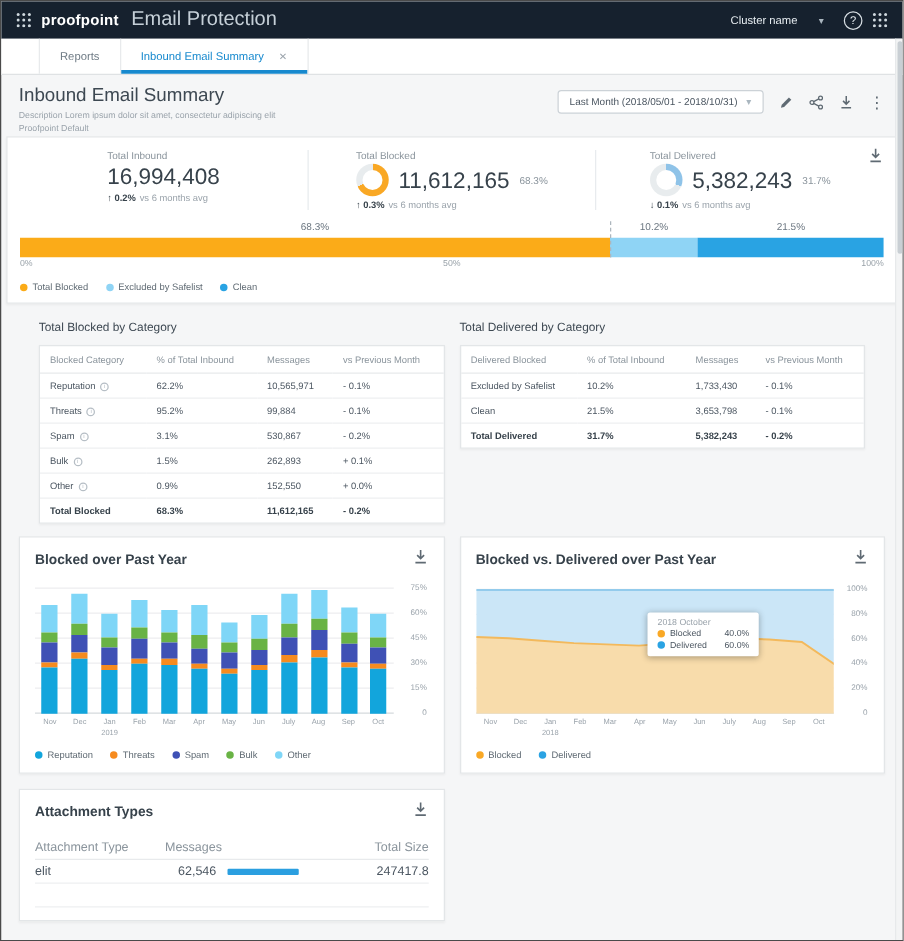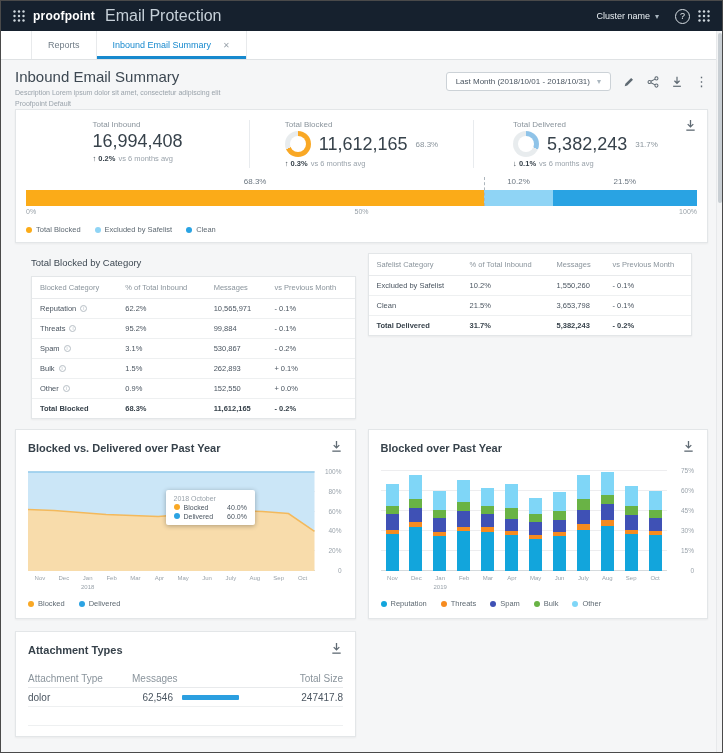--- a/index.html
+++ b/index.html
@@ -6,21 +6,21 @@
   html,body { background:#e9eaea; }
   body { font-family:"Liberation Sans", sans-serif; }
   .page { width:723px; height:753px; background:#f5f6f7; overflow:hidden; position:relative;
           border:1px solid #4a4a4a; }
 
   
   .topbar { height:30px; background:#16212e; display:flex; align-items:center; gap:8px; padding:0 12px; }
   .brand { color:#fff; font-size:12px; font-weight:bold; letter-spacing:.2px; }
   .product { color:#c6d0d8; font-size:16px; margin-left:2px; }
   .spacer { flex:1; }
-  .cluster { color:#e8eef2; font-size:9px; display:flex; align-items:center; gap:5px; cursor:pointer; }
+  .cluster { color:#e8eef2; font-size:9px; display:flex; align-items:center; gap:17px; cursor:pointer; }
   .caret { font-size:8px; color:#aab6bf; }
   .help { width:15px; height:15px; border-radius:50%; border:1px solid #d7dee3; color:#e8eef2;
           font-size:9px; display:flex; align-items:center; justify-content:center; margin-left:8px; }
   .appsicon { display:flex; align-items:center; }
 
   
   .tabs { height:29px; background:#fff; border-bottom:1px solid #dfe2e4; display:flex; padding-left:30px; }
   .tab { display:flex; align-items:center; gap:12px; padding:0 16px; font-size:9px; color:#6f7b85;
          border-right:1px solid #e8eaec; cursor:pointer; }
   .tab:first-child { border-left:1px solid #e8eaec; }
@@ -39,21 +39,21 @@
   .kebab { color:#5f6a73; font-size:13px; line-height:12px; }
 
   
   .filterbar { display:flex; align-items:center; gap:6px; margin:7px 14px 6px; color:#1789ce;
                font-size:9px; font-weight:bold; letter-spacing:.4px; cursor:pointer; }
 
   
   .card { background:#fff; border:1px solid #e3e6e8; box-shadow:0 1px 2px rgba(0,0,0,.05); }
 
   
-  .summary-card { margin:0 14px; padding:10px 10px 8px; position:relative; }
+  .summary-card { margin:0 4px; padding:10px 10px 8px; position:relative; }
   .card-dl { position:absolute; top:8px; right:10px; cursor:pointer; }
   .metrics { display:flex; }
   .metric { flex:1; display:flex; justify-content:center; }
   .metric + .metric { border-left:1px solid #e8ebee; }
   .metric-inner { display:flex; flex-direction:column; align-items:flex-start; }
   .mlabel { font-size:8px; color:#8a949c; margin-bottom:2px; }
   .value-row { display:flex; align-items:center; gap:8px; }
   .value { font-size:18px; color:#37424b; }
   .pct { font-size:8px; color:#8a949c; }
   .delta-row { font-size:7.5px; color:#9aa3ab; margin-top:2px; display:flex; gap:3px; align-items:center; }
@@ -181,21 +181,21 @@
   <div class="pagehead">
     <div>
       <h1>Inbound Email Summary</h1>
       <div class="desc">
         <span>Description Lorem ipsum dolor sit amet, consectetur adipiscing elit</span><br>
         <span>Proofpoint Default</span>
       </div>
     </div>
     <div class="hdr-actions">
       <button class="daterange">
-        <span>Last Month (2018/10/01 - 2018/10/31)</span>
+        <span>Last Month (2018/05/01 - 2018/10/31)</span>
         <span class="caret">▾</span>
       </button>
       <span class="hicon">
         <svg width="12" height="12" viewBox="0 0 14 14">
             <path d="M2 12l.8-3L9.5 2.3l2.2 2.2L5 11.2 2 12z" fill="#5f6a73"></path>
           </svg>
       </span>
       <span class="hicon">
         <svg width="12" height="12" viewBox="0 0 14 14" fill="none" stroke="#5f6a73" stroke-width="1.2">
             <circle cx="3" cy="7" r="1.8"></circle>
@@ -347,35 +347,36 @@
                 <td>Total Blocked</td>
                 <td class="r">68.3%</td>
                 <td class="r">11,612,165</td>
                 <td>- 0.2%</td>
               </tr>
             </tbody>
           </table>
         </div>
     </div>
     <div class="tcol">
+      <div class="tbl-title">Total Delivered by Category</div>
       <div class="card">
           <table class="cat" id="delivered-table">
             <thead>
               <tr>
-                <th>Safelist Category</th>
+                <th>Delivered Blocked</th>
                 <th class="r">% of Total Inbound</th>
                 <th class="r">Messages</th>
                 <th>vs Previous Month</th>
               </tr>
             </thead>
             <tbody>
               <tr>
                 <td>Excluded by Safelist</td>
                 <td class="r">10.2%</td>
-                <td class="r">1,550,260</td>
+                <td class="r">1,733,430</td>
                 <td>- 0.1%</td>
               </tr>
               <tr>
                 <td>Clean</td>
                 <td class="r">21.5%</td>
                 <td class="r">3,653,798</td>
                 <td>- 0.1%</td>
               </tr>
               <tr class="total">
                 <td>Total Delivered</td>
@@ -383,20 +384,199 @@
                 <td class="r">5,382,243</td>
                 <td>- 0.2%</td>
               </tr>
             </tbody>
           </table>
         </div>
     </div>
   </div>
 
   <div class="charts-row">
+    <section class="card chart-card">
+      <div class="chart-head">
+        <span class="chart-title">Blocked over Past Year</span>
+        <span>
+          <svg width="13" height="13" viewBox="0 0 14 14">
+              <path d="M7 1v7M4 5.5L7 8.5 10 5.5" stroke="#5f6a73" stroke-width="1.4" fill="none"></path>
+              <path d="M2.5 12h9" stroke="#5f6a73" stroke-width="1.4"></path>
+            </svg>
+        </span>
+      </div>
+      <div class="plot" id="bar-plot">
+          <div class="gridline" style="bottom: 96.1538%;">
+            <span class="gridlabel">75%</span>
+          </div>
+          <div class="gridline" style="bottom: 76.9231%;">
+            <span class="gridlabel">60%</span>
+          </div>
+          <div class="gridline" style="bottom: 57.6923%;">
+            <span class="gridlabel">45%</span>
+          </div>
+          <div class="gridline" style="bottom: 38.4615%;">
+            <span class="gridlabel">30%</span>
+          </div>
+          <div class="gridline" style="bottom: 19.2308%;">
+            <span class="gridlabel">15%</span>
+          </div>
+          <div class="gridline zero" style="bottom: 0%;">
+            <span class="gridlabel">0</span>
+          </div>
+          <div class="bars">
+            <div class="bar-col">
+              <div class="bar-seg" style="height: 35.8974%; background: rgb(18, 165, 220);"></div>
+              <div class="bar-seg" style="height: 3.84615%; background: rgb(246, 139, 31);"></div>
+              <div class="bar-seg" style="height: 15.3846%; background: rgb(63, 81, 181);"></div>
+              <div class="bar-seg" style="height: 7.69231%; background: rgb(105, 179, 69);"></div>
+              <div class="bar-seg" style="height: 20.5128%; background: rgb(127, 214, 247);"></div>
+            </div>
+            <div class="bar-col">
+              <div class="bar-seg" style="height: 42.3077%; background: rgb(18, 165, 220);"></div>
+              <div class="bar-seg" style="height: 5.12821%; background: rgb(246, 139, 31);"></div>
+              <div class="bar-seg" style="height: 12.8205%; background: rgb(63, 81, 181);"></div>
+              <div class="bar-seg" style="height: 8.97436%; background: rgb(105, 179, 69);"></div>
+              <div class="bar-seg" style="height: 23.0769%; background: rgb(127, 214, 247);"></div>
+            </div>
+            <div class="bar-col">
+              <div class="bar-seg" style="height: 33.3333%; background: rgb(18, 165, 220);"></div>
+              <div class="bar-seg" style="height: 3.84615%; background: rgb(246, 139, 31);"></div>
+              <div class="bar-seg" style="height: 14.1026%; background: rgb(63, 81, 181);"></div>
+              <div class="bar-seg" style="height: 7.69231%; background: rgb(105, 179, 69);"></div>
+              <div class="bar-seg" style="height: 17.9487%; background: rgb(127, 214, 247);"></div>
+            </div>
+            <div class="bar-col">
+              <div class="bar-seg" style="height: 38.4615%; background: rgb(18, 165, 220);"></div>
+              <div class="bar-seg" style="height: 3.84615%; background: rgb(246, 139, 31);"></div>
+              <div class="bar-seg" style="height: 15.3846%; background: rgb(63, 81, 181);"></div>
+              <div class="bar-seg" style="height: 8.97436%; background: rgb(105, 179, 69);"></div>
+              <div class="bar-seg" style="height: 20.5128%; background: rgb(127, 214, 247);"></div>
+            </div>
+            <div class="bar-col">
+              <div class="bar-seg" style="height: 37.1795%; background: rgb(18, 165, 220);"></div>
+              <div class="bar-seg" style="height: 5.12821%; background: rgb(246, 139, 31);"></div>
+              <div class="bar-seg" style="height: 12.8205%; background: rgb(63, 81, 181);"></div>
+              <div class="bar-seg" style="height: 7.69231%; background: rgb(105, 179, 69);"></div>
+              <div class="bar-seg" style="height: 16.6667%; background: rgb(127, 214, 247);"></div>
+            </div>
+            <div class="bar-col">
+              <div class="bar-seg" style="height: 34.6154%; background: rgb(18, 165, 220);"></div>
+              <div class="bar-seg" style="height: 3.84615%; background: rgb(246, 139, 31);"></div>
+              <div class="bar-seg" style="height: 11.5385%; background: rgb(63, 81, 181);"></div>
+              <div class="bar-seg" style="height: 10.2564%; background: rgb(105, 179, 69);"></div>
+              <div class="bar-seg" style="height: 23.0769%; background: rgb(127, 214, 247);"></div>
+            </div>
+            <div class="bar-col">
+              <div class="bar-seg" style="height: 30.7692%; background: rgb(18, 165, 220);"></div>
+              <div class="bar-seg" style="height: 3.84615%; background: rgb(246, 139, 31);"></div>
+              <div class="bar-seg" style="height: 12.8205%; background: rgb(63, 81, 181);"></div>
+              <div class="bar-seg" style="height: 7.69231%; background: rgb(105, 179, 69);"></div>
+              <div class="bar-seg" style="height: 15.3846%; background: rgb(127, 214, 247);"></div>
+            </div>
+            <div class="bar-col">
+              <div class="bar-seg" style="height: 33.3333%; background: rgb(18, 165, 220);"></div>
+              <div class="bar-seg" style="height: 3.84615%; background: rgb(246, 139, 31);"></div>
+              <div class="bar-seg" style="height: 11.5385%; background: rgb(63, 81, 181);"></div>
+              <div class="bar-seg" style="height: 8.97436%; background: rgb(105, 179, 69);"></div>
+              <div class="bar-seg" style="height: 17.9487%; background: rgb(127, 214, 247);"></div>
+            </div>
+            <div class="bar-col">
+              <div class="bar-seg" style="height: 39.7436%; background: rgb(18, 165, 220);"></div>
+              <div class="bar-seg" style="height: 5.12821%; background: rgb(246, 139, 31);"></div>
+              <div class="bar-seg" style="height: 14.1026%; background: rgb(63, 81, 181);"></div>
+              <div class="bar-seg" style="height: 10.2564%; background: rgb(105, 179, 69);"></div>
+              <div class="bar-seg" style="height: 23.0769%; background: rgb(127, 214, 247);"></div>
+            </div>
+            <div class="bar-col">
+              <div class="bar-seg" style="height: 43.5897%; background: rgb(18, 165, 220);"></div>
+              <div class="bar-seg" style="height: 5.12821%; background: rgb(246, 139, 31);"></div>
+              <div class="bar-seg" style="height: 15.3846%; background: rgb(63, 81, 181);"></div>
+              <div class="bar-seg" style="height: 8.97436%; background: rgb(105, 179, 69);"></div>
+              <div class="bar-seg" style="height: 21.7949%; background: rgb(127, 214, 247);"></div>
+            </div>
+            <div class="bar-col">
+              <div class="bar-seg" style="height: 35.8974%; background: rgb(18, 165, 220);"></div>
+              <div class="bar-seg" style="height: 3.84615%; background: rgb(246, 139, 31);"></div>
+              <div class="bar-seg" style="height: 14.1026%; background: rgb(63, 81, 181);"></div>
+              <div class="bar-seg" style="height: 8.97436%; background: rgb(105, 179, 69);"></div>
+              <div class="bar-seg" style="height: 19.2308%; background: rgb(127, 214, 247);"></div>
+            </div>
+            <div class="bar-col">
+              <div class="bar-seg" style="height: 34.6154%; background: rgb(18, 165, 220);"></div>
+              <div class="bar-seg" style="height: 3.84615%; background: rgb(246, 139, 31);"></div>
+              <div class="bar-seg" style="height: 12.8205%; background: rgb(63, 81, 181);"></div>
+              <div class="bar-seg" style="height: 7.69231%; background: rgb(105, 179, 69);"></div>
+              <div class="bar-seg" style="height: 17.9487%; background: rgb(127, 214, 247);"></div>
+            </div>
+          </div>
+        </div>
+      <div class="xlabels" id="bar-x">
+          <div class="xcell">
+            <div>Nov</div>
+          </div>
+          <div class="xcell">
+            <div>Dec</div>
+          </div>
+          <div class="xcell">
+            <div>Jan</div>
+            <div>2019</div>
+          </div>
+          <div class="xcell">
+            <div>Feb</div>
+          </div>
+          <div class="xcell">
+            <div>Mar</div>
+          </div>
+          <div class="xcell">
+            <div>Apr</div>
+          </div>
+          <div class="xcell">
+            <div>May</div>
+          </div>
+          <div class="xcell">
+            <div>Jun</div>
+          </div>
+          <div class="xcell">
+            <div>July</div>
+          </div>
+          <div class="xcell">
+            <div>Aug</div>
+          </div>
+          <div class="xcell">
+            <div>Sep</div>
+          </div>
+          <div class="xcell">
+            <div>Oct</div>
+          </div>
+        </div>
+      <div class="legend" id="bar-legend">
+          <span class="legend-item">
+            <span class="dot" style="background: rgb(18, 165, 220);"></span>
+            <span>Reputation</span>
+          </span>
+          <span class="legend-item">
+            <span class="dot" style="background: rgb(246, 139, 31);"></span>
+            <span>Threats</span>
+          </span>
+          <span class="legend-item">
+            <span class="dot" style="background: rgb(63, 81, 181);"></span>
+            <span>Spam</span>
+          </span>
+          <span class="legend-item">
+            <span class="dot" style="background: rgb(105, 179, 69);"></span>
+            <span>Bulk</span>
+          </span>
+          <span class="legend-item">
+            <span class="dot" style="background: rgb(127, 214, 247);"></span>
+            <span>Other</span>
+          </span>
+        </div>
+    </section>
+
     <section class="card chart-card">
       <div class="chart-head">
         <span class="chart-title">Blocked vs. Delivered over Past Year</span>
         <span>
           <svg width="13" height="13" viewBox="0 0 14 14">
               <path d="M7 1v7M4 5.5L7 8.5 10 5.5" stroke="#5f6a73" stroke-width="1.4" fill="none"></path>
               <path d="M2.5 12h9" stroke="#5f6a73" stroke-width="1.4"></path>
             </svg>
         </span>
       </div>
@@ -482,219 +662,40 @@
           <span class="legend-item">
             <span class="dot" style="background: rgb(249, 168, 37);"></span>
             <span>Blocked</span>
           </span>
           <span class="legend-item">
             <span class="dot" style="background: rgb(43, 163, 227);"></span>
             <span>Delivered</span>
           </span>
         </div>
     </section>
-
-    <section class="card chart-card">
-      <div class="chart-head">
-        <span class="chart-title">Blocked over Past Year</span>
-        <span>
-          <svg width="13" height="13" viewBox="0 0 14 14">
-              <path d="M7 1v7M4 5.5L7 8.5 10 5.5" stroke="#5f6a73" stroke-width="1.4" fill="none"></path>
-              <path d="M2.5 12h9" stroke="#5f6a73" stroke-width="1.4"></path>
-            </svg>
-        </span>
-      </div>
-      <div class="plot" id="bar-plot">
-          <div class="gridline" style="bottom: 96.1538%;">
-            <span class="gridlabel">75%</span>
-          </div>
-          <div class="gridline" style="bottom: 76.9231%;">
-            <span class="gridlabel">60%</span>
-          </div>
-          <div class="gridline" style="bottom: 57.6923%;">
-            <span class="gridlabel">45%</span>
-          </div>
-          <div class="gridline" style="bottom: 38.4615%;">
-            <span class="gridlabel">30%</span>
-          </div>
-          <div class="gridline" style="bottom: 19.2308%;">
-            <span class="gridlabel">15%</span>
-          </div>
-          <div class="gridline zero" style="bottom: 0%;">
-            <span class="gridlabel">0</span>
-          </div>
-          <div class="bars">
-            <div class="bar-col">
-              <div class="bar-seg" style="height: 35.8974%; background: rgb(18, 165, 220);"></div>
-              <div class="bar-seg" style="height: 3.84615%; background: rgb(246, 139, 31);"></div>
-              <div class="bar-seg" style="height: 15.3846%; background: rgb(63, 81, 181);"></div>
-              <div class="bar-seg" style="height: 7.69231%; background: rgb(105, 179, 69);"></div>
-              <div class="bar-seg" style="height: 20.5128%; background: rgb(127, 214, 247);"></div>
-            </div>
-            <div class="bar-col">
-              <div class="bar-seg" style="height: 42.3077%; background: rgb(18, 165, 220);"></div>
-              <div class="bar-seg" style="height: 5.12821%; background: rgb(246, 139, 31);"></div>
-              <div class="bar-seg" style="height: 12.8205%; background: rgb(63, 81, 181);"></div>
-              <div class="bar-seg" style="height: 8.97436%; background: rgb(105, 179, 69);"></div>
-              <div class="bar-seg" style="height: 23.0769%; background: rgb(127, 214, 247);"></div>
-            </div>
-            <div class="bar-col">
-              <div class="bar-seg" style="height: 33.3333%; background: rgb(18, 165, 220);"></div>
-              <div class="bar-seg" style="height: 3.84615%; background: rgb(246, 139, 31);"></div>
-              <div class="bar-seg" style="height: 14.1026%; background: rgb(63, 81, 181);"></div>
-              <div class="bar-seg" style="height: 7.69231%; background: rgb(105, 179, 69);"></div>
-              <div class="bar-seg" style="height: 17.9487%; background: rgb(127, 214, 247);"></div>
-            </div>
-            <div class="bar-col">
-              <div class="bar-seg" style="height: 38.4615%; background: rgb(18, 165, 220);"></div>
-              <div class="bar-seg" style="height: 3.84615%; background: rgb(246, 139, 31);"></div>
-              <div class="bar-seg" style="height: 15.3846%; background: rgb(63, 81, 181);"></div>
-              <div class="bar-seg" style="height: 8.97436%; background: rgb(105, 179, 69);"></div>
-              <div class="bar-seg" style="height: 20.5128%; background: rgb(127, 214, 247);"></div>
-            </div>
-            <div class="bar-col">
-              <div class="bar-seg" style="height: 37.1795%; background: rgb(18, 165, 220);"></div>
-              <div class="bar-seg" style="height: 5.12821%; background: rgb(246, 139, 31);"></div>
-              <div class="bar-seg" style="height: 12.8205%; background: rgb(63, 81, 181);"></div>
-              <div class="bar-seg" style="height: 7.69231%; background: rgb(105, 179, 69);"></div>
-              <div class="bar-seg" style="height: 16.6667%; background: rgb(127, 214, 247);"></div>
-            </div>
-            <div class="bar-col">
-              <div class="bar-seg" style="height: 34.6154%; background: rgb(18, 165, 220);"></div>
-              <div class="bar-seg" style="height: 3.84615%; background: rgb(246, 139, 31);"></div>
-              <div class="bar-seg" style="height: 11.5385%; background: rgb(63, 81, 181);"></div>
-              <div class="bar-seg" style="height: 10.2564%; background: rgb(105, 179, 69);"></div>
-              <div class="bar-seg" style="height: 23.0769%; background: rgb(127, 214, 247);"></div>
-            </div>
-            <div class="bar-col">
-              <div class="bar-seg" style="height: 30.7692%; background: rgb(18, 165, 220);"></div>
-              <div class="bar-seg" style="height: 3.84615%; background: rgb(246, 139, 31);"></div>
-              <div class="bar-seg" style="height: 12.8205%; background: rgb(63, 81, 181);"></div>
-              <div class="bar-seg" style="height: 7.69231%; background: rgb(105, 179, 69);"></div>
-              <div class="bar-seg" style="height: 15.3846%; background: rgb(127, 214, 247);"></div>
-            </div>
-            <div class="bar-col">
-              <div class="bar-seg" style="height: 33.3333%; background: rgb(18, 165, 220);"></div>
-              <div class="bar-seg" style="height: 3.84615%; background: rgb(246, 139, 31);"></div>
-              <div class="bar-seg" style="height: 11.5385%; background: rgb(63, 81, 181);"></div>
-              <div class="bar-seg" style="height: 8.97436%; background: rgb(105, 179, 69);"></div>
-              <div class="bar-seg" style="height: 17.9487%; background: rgb(127, 214, 247);"></div>
-            </div>
-            <div class="bar-col">
-              <div class="bar-seg" style="height: 39.7436%; background: rgb(18, 165, 220);"></div>
-              <div class="bar-seg" style="height: 5.12821%; background: rgb(246, 139, 31);"></div>
-              <div class="bar-seg" style="height: 14.1026%; background: rgb(63, 81, 181);"></div>
-              <div class="bar-seg" style="height: 10.2564%; background: rgb(105, 179, 69);"></div>
-              <div class="bar-seg" style="height: 23.0769%; background: rgb(127, 214, 247);"></div>
-            </div>
-            <div class="bar-col">
-              <div class="bar-seg" style="height: 43.5897%; background: rgb(18, 165, 220);"></div>
-              <div class="bar-seg" style="height: 5.12821%; background: rgb(246, 139, 31);"></div>
-              <div class="bar-seg" style="height: 15.3846%; background: rgb(63, 81, 181);"></div>
-              <div class="bar-seg" style="height: 8.97436%; background: rgb(105, 179, 69);"></div>
-              <div class="bar-seg" style="height: 21.7949%; background: rgb(127, 214, 247);"></div>
-            </div>
-            <div class="bar-col">
-              <div class="bar-seg" style="height: 35.8974%; background: rgb(18, 165, 220);"></div>
-              <div class="bar-seg" style="height: 3.84615%; background: rgb(246, 139, 31);"></div>
-              <div class="bar-seg" style="height: 14.1026%; background: rgb(63, 81, 181);"></div>
-              <div class="bar-seg" style="height: 8.97436%; background: rgb(105, 179, 69);"></div>
-              <div class="bar-seg" style="height: 19.2308%; background: rgb(127, 214, 247);"></div>
-            </div>
-            <div class="bar-col">
-              <div class="bar-seg" style="height: 34.6154%; background: rgb(18, 165, 220);"></div>
-              <div class="bar-seg" style="height: 3.84615%; background: rgb(246, 139, 31);"></div>
-              <div class="bar-seg" style="height: 12.8205%; background: rgb(63, 81, 181);"></div>
-              <div class="bar-seg" style="height: 7.69231%; background: rgb(105, 179, 69);"></div>
-              <div class="bar-seg" style="height: 17.9487%; background: rgb(127, 214, 247);"></div>
-            </div>
-          </div>
-        </div>
-      <div class="xlabels" id="bar-x">
-          <div class="xcell">
-            <div>Nov</div>
-          </div>
-          <div class="xcell">
-            <div>Dec</div>
-          </div>
-          <div class="xcell">
-            <div>Jan</div>
-            <div>2019</div>
-          </div>
-          <div class="xcell">
-            <div>Feb</div>
-          </div>
-          <div class="xcell">
-            <div>Mar</div>
-          </div>
-          <div class="xcell">
-            <div>Apr</div>
-          </div>
-          <div class="xcell">
-            <div>May</div>
-          </div>
-          <div class="xcell">
-            <div>Jun</div>
-          </div>
-          <div class="xcell">
-            <div>July</div>
-          </div>
-          <div class="xcell">
-            <div>Aug</div>
-          </div>
-          <div class="xcell">
-            <div>Sep</div>
-          </div>
-          <div class="xcell">
-            <div>Oct</div>
-          </div>
-        </div>
-      <div class="legend" id="bar-legend">
-          <span class="legend-item">
-            <span class="dot" style="background: rgb(18, 165, 220);"></span>
-            <span>Reputation</span>
-          </span>
-          <span class="legend-item">
-            <span class="dot" style="background: rgb(246, 139, 31);"></span>
-            <span>Threats</span>
-          </span>
-          <span class="legend-item">
-            <span class="dot" style="background: rgb(63, 81, 181);"></span>
-            <span>Spam</span>
-          </span>
-          <span class="legend-item">
-            <span class="dot" style="background: rgb(105, 179, 69);"></span>
-            <span>Bulk</span>
-          </span>
-          <span class="legend-item">
-            <span class="dot" style="background: rgb(127, 214, 247);"></span>
-            <span>Other</span>
-          </span>
-        </div>
-    </section>
   </div>
 
   <section class="card att-card">
     <div class="chart-head">
       <span class="chart-title">Attachment Types</span>
       <span>
         <svg width="13" height="13" viewBox="0 0 14 14">
             <path d="M7 1v7M4 5.5L7 8.5 10 5.5" stroke="#5f6a73" stroke-width="1.4" fill="none"></path>
             <path d="M2.5 12h9" stroke="#5f6a73" stroke-width="1.4"></path>
           </svg>
       </span>
     </div>
     <div class="att-head-row">
       <span class="att-type">Attachment Type</span>
       <span class="att-barzone">Messages</span>
       <span class="att-size">Total Size</span>
     </div>
     <div id="att-rows">
         <div class="att-row">
-          <span class="att-type">dolor</span>
+          <span class="att-type">elit</span>
           <span class="att-count">62,546</span>
           <span class="att-barzone">
             <span class="att-bar" style="background: rgb(43, 159, 224); width: 55.1865%; min-width: 3px;"></span>
           </span>
           <span class="att-size">247417.8</span>
         </div>
         <div class="att-row"></div>
       </div>
   </section>
 

